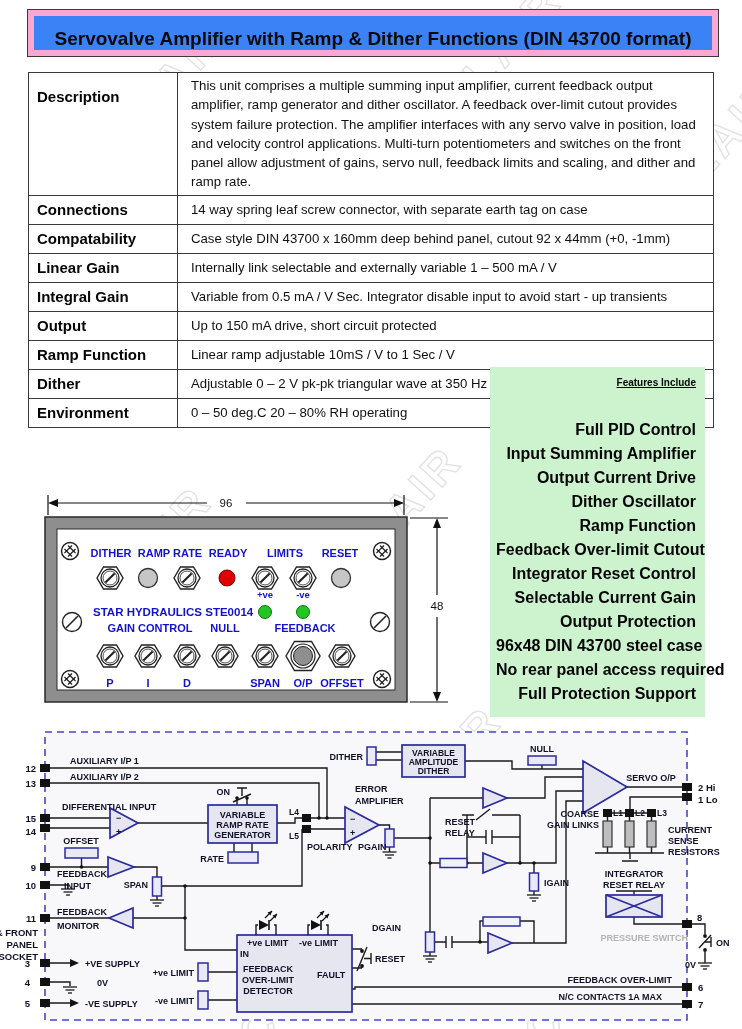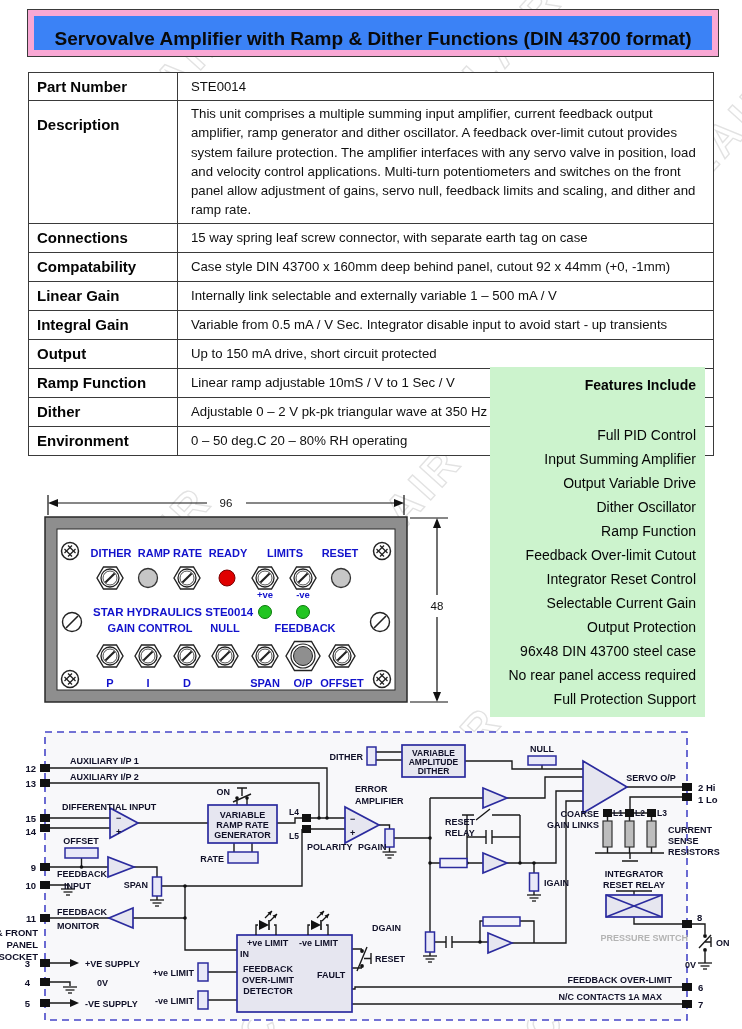--- a/index.html
+++ b/index.html
@@ -16,22 +16,22 @@
   #spec{left:28px;top:72px;width:686px;}
   table.spec{border-collapse:collapse;width:686px;background:#fff;}
   table.spec td{border:1.6px solid #3a3a3a;vertical-align:middle;}
   td.lab{width:136px;font-weight:bold;font-size:15px;padding:3px 4px 3px 8px;color:#050505;}
   td.val{font-size:13.2px;padding:3px 10px 3px 13px;line-height:19.3px;color:#101010;}
   tr.h27 td{height:21px;}
   tr.hd td{height:92px;vertical-align:middle;}
   tr.h28 td{height:22px;}
   
   #features{left:490px;top:367px;width:215px;height:350px;background:#ccf3cd;padding:10px 9px 0 6px;box-sizing:border-box;text-align:right;}
-  #features .ft{font-size:14px;font-weight:bold;color:#050505;margin-bottom:30px;}
-  #features .fi{font-size:14px;font-weight:normal;color:#050505;line-height:24px;white-space:nowrap;}
+  #features .ft{font-size:10px;font-weight:bold;text-decoration:underline;color:#050505;margin-bottom:30px;}
+  #features .fi{font-size:16px;font-weight:bold;color:#050505;line-height:24px;white-space:nowrap;}
   svg{position:absolute;}
   svg text{font-family:"Liberation Sans",sans-serif;}
   .blab{fill:#1212cc;font-weight:bold;}
   .w{stroke:#1a1a1a;stroke-width:1.4;fill:none;}
   .wd{stroke:#4646c8;stroke-width:1.6;fill:#f8f8fa;stroke-dasharray:7 5;}
   .cmp{fill:#e6e6f0;stroke:#2b2b9e;stroke-width:1.7;}
   .pot{fill:#e9e9f8;stroke:#2b2b9e;stroke-width:1.5;}
   .res{fill:#f2f2fb;stroke:#2b2b9e;stroke-width:1.5;}
   .lbl{font-size:9px;font-weight:bold;fill:#101028;}
   .lb8{font-size:8.5px;font-weight:bold;fill:#101028;}
@@ -55,31 +55,27 @@
 <div class="wm" style="left:190px;top:970px">CCLAIR</div>
 <div class="wm" style="left:500px;top:940px">CCLAIR</div>
 
 <div id="title-box" class="layer">
   <div class="t">Servovalve Amplifier with Ramp &amp; Dither Functions (DIN 43700 format)</div>
 </div>
 
 <div id="spec" class="layer">
   <table class="spec">
     <tbody>
-        <tr class="h27">
-          <td class="lab">Part Number</td>
-          <td class="val">STE0014</td>
-        </tr>
     <tr class="hd">
           <td class="lab" style="vertical-align:top;padding-top:15px">Description</td>
           <td class="val">This unit comprises a multiple summing input amplifier, current feedback output amplifier, ramp generator and dither oscillator. A feedback over-limit cutout provides system failure protection. The amplifier interfaces with any servo valve in position, load and velocity control applications. Multi-turn potentiometers and switches on the front panel allow adjustment of gains, servo null, feedback limits and scaling, and dither and ramp rate.</td>
         </tr>
     <tr class="h28">
           <td class="lab">Connections</td>
-          <td class="val">15 way spring leaf screw connector, with separate earth tag on case</td>
+          <td class="val">14 way spring leaf screw connector, with separate earth tag on case</td>
         </tr>
     <tr class="h28">
           <td class="lab">Compatability</td>
           <td class="val">Case style DIN 43700 x 160mm deep behind panel, cutout 92 x 44mm (+0, -1mm)</td>
         </tr>
     <tr class="h28">
           <td class="lab">Linear Gain</td>
           <td class="val">Internally link selectable and externally variable 1 – 500 mA / V</td>
         </tr>
     <tr class="h28">
@@ -103,21 +99,21 @@
           <td class="val">0 – 50 deg.C  20 – 80% RH operating</td>
         </tr>
   </tbody>
     </table>
 </div>
 
 <div id="features" class="layer">
   <div class="ft">Features Include</div>
   <div class="fi">Full PID Control</div>
   <div class="fi">Input Summing Amplifier</div>
-  <div class="fi">Output Variable Drive</div>
+  <div class="fi">Output Current Drive</div>
   <div class="fi">Dither Oscillator</div>
   <div class="fi">Ramp Function</div>
   <div class="fi">Feedback Over-limit Cutout</div>
   <div class="fi">Integrator Reset Control</div>
   <div class="fi">Selectable Current Gain</div>
   <div class="fi">Output Protection</div>
   <div class="fi">96x48 DIN 43700 steel case</div>
   <div class="fi">No rear panel access required</div>
   <div class="fi">Full Protection Support</div>
 </div>

